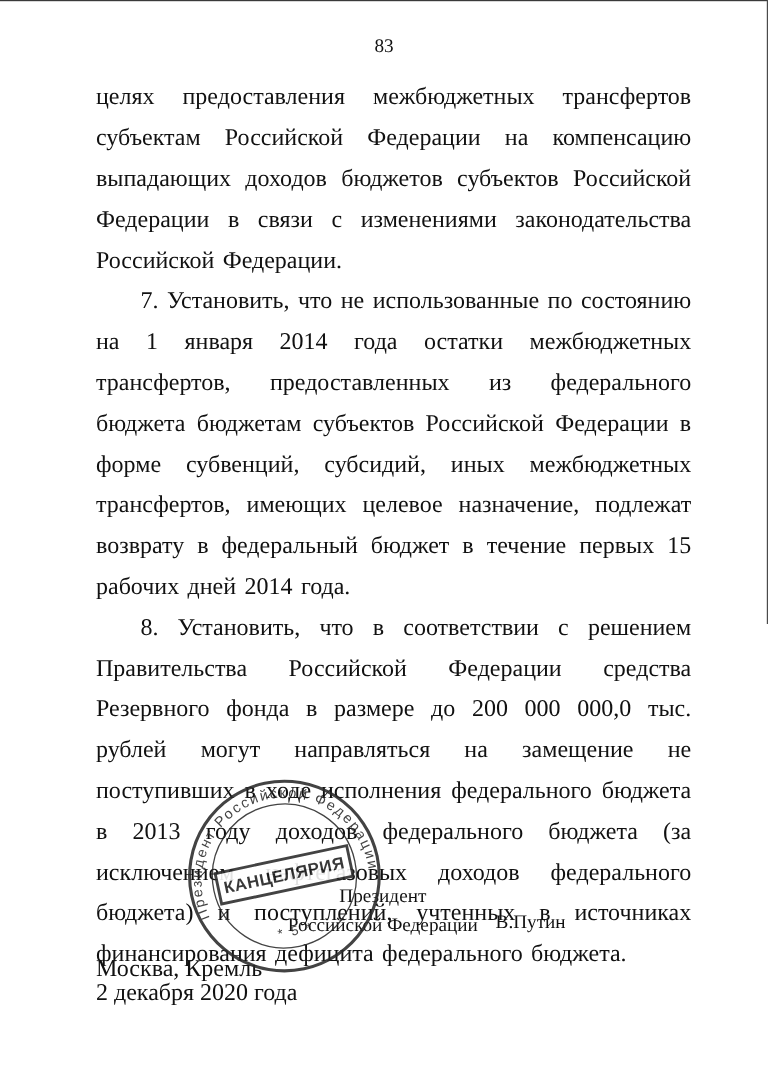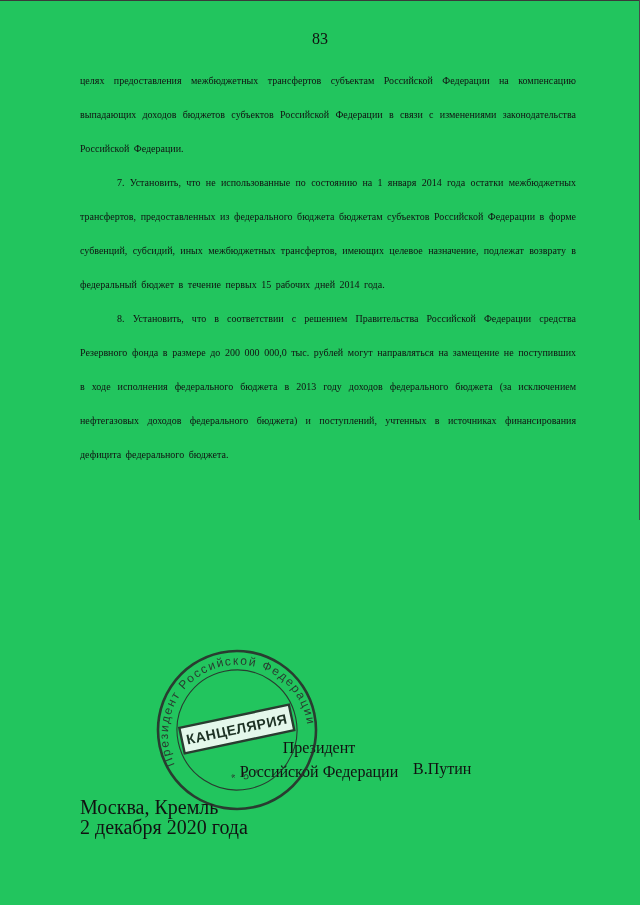--- a/index.html
+++ b/index.html
@@ -4,21 +4,21 @@
 <style>
   html, body {
     margin: 0;
     padding: 0;
     background: #e8e8e8;
   }
   .page {
     position: relative;
     width: 640px;
     height: 905px;
-    background: #22c55e;
+    background: #ffffff;
     overflow: hidden;
     font-family: "Liberation Serif", "DejaVu Serif", serif;
     color: #111;
   }
   .scan-edge-top {
     position: absolute;
     top: 0; left: 0;
     width: 640px; height: 1px;
     background: #3a3a3a;
   }
@@ -34,21 +34,21 @@
     left: 0;
     width: 640px;
     text-align: center;
     font-size: 16px;
   }
   .content {
     position: absolute;
     top: 64px;
     left: 80px;
     width: 496px;
-    font-size: 10px;
+    font-size: 20px;
     line-height: 34px;
     text-align: justify;
     word-spacing: 2px;
   }
   .content p {
     margin: 0;
     padding: 0;
   }
   .content p.indent {
     text-indent: 37px;

